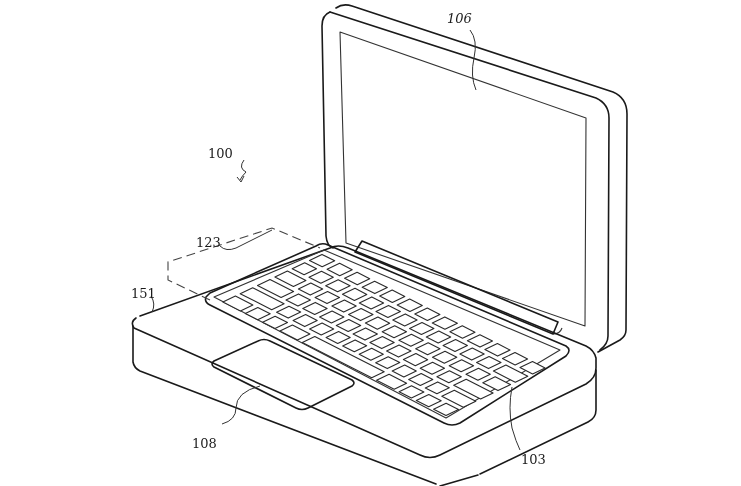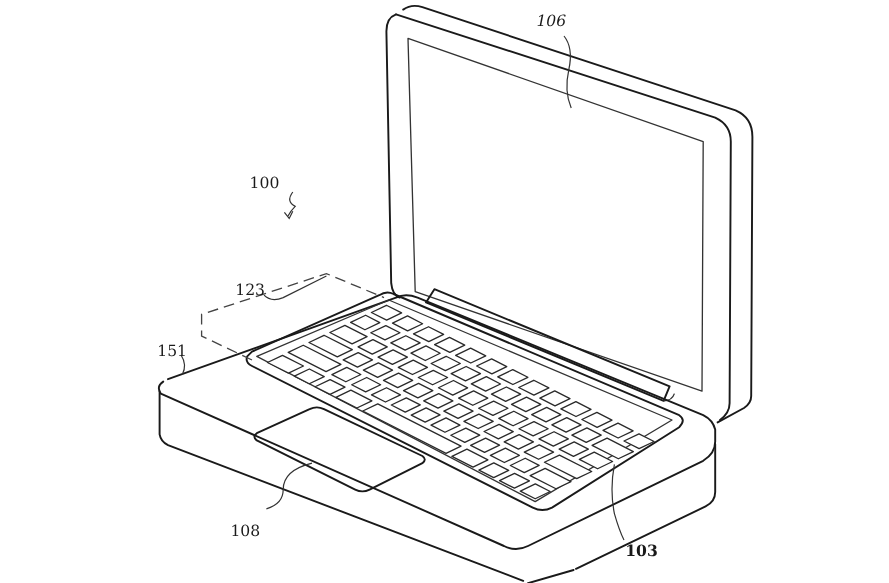--- a/index.html
+++ b/index.html
@@ -128,16 +128,16 @@
   <path class="leader" d="M 237 177 L 241 182 L 244 176"></path>
   <path class="leader" d="M 220 246 Q 226 252 236 248 L 272 230"></path>
   <path class="leader" d="M 151 296 Q 156 304 152 312"></path>
   <path class="leader" d="M 470 30 Q 478 40 474 58 Q 470 76 476 90"></path>
   <path class="leader" d="M 222 424 Q 236 420 236 408 Q 236 392 260 386"></path>
   <path class="leader" d="M 512 387 Q 508 408 512 428 Q 516 442 520 450"></path>
 </svg>
 
 <div class="ref-label" style="left:208px; top:147px;">100</div>
 <div class="ref-label" style="left:196px; top:236px;">123</div>
-<div class="ref-label" style="left:521px; top:453px;font-weight:bold;">103</div>
+<div class="ref-label" style="left:521px; top:453px;">103</div>
 <div class="ref-label" style="left:131px; top:287px;">151</div>
 <div class="ref-label" style="left:447px; top:12px;font-style:italic;">106</div>
 <div class="ref-label" style="left:192px; top:420px;margin-top:17px;">108</div>
 
 </body></html>

